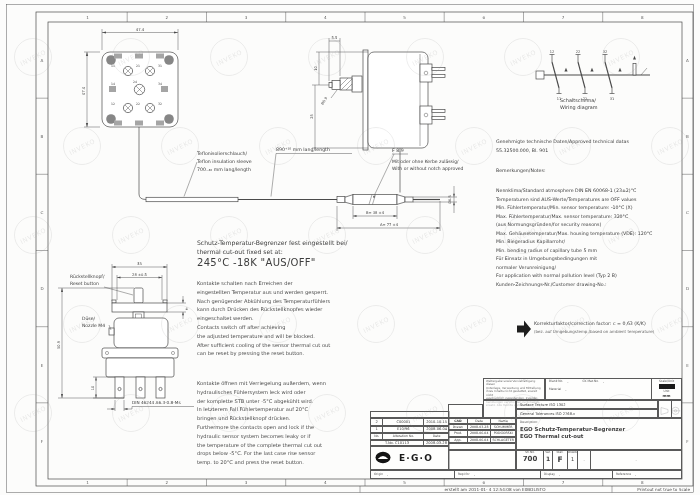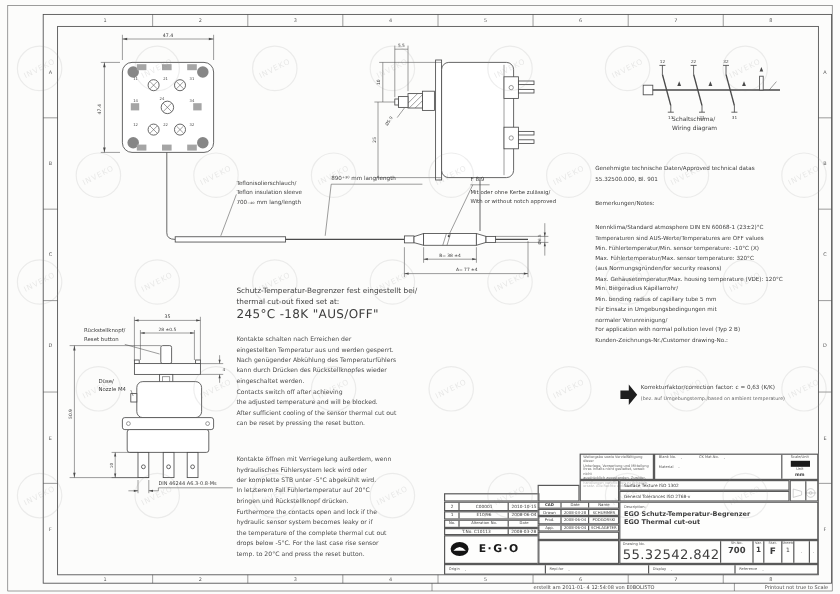--- a/index.html
+++ b/index.html
@@ -476,24 +476,20 @@
         <div style="position:absolute;left:12px;top:0;bottom:0;border-left:.6px solid #595959;"></div>
       </div>
 
     <div class="tb" style="left:516px;top:418px;width:166px;height:32px;padding:2px 3px;box-sizing:border-box;">
       <div class="lbl">Description:</div>
       <div style="font-size:5.4px;font-weight:700;margin-top:1.5px;">EGO Schutz-Temperatur-Begrenzer</div>
       <div style="font-size:5.4px;font-weight:700;margin-top:1px;">EGO Thermal cut-out</div>
     </div>
 
     <div class="tb row" style="left:516px;top:450px;width:166px;height:20px;">
-      <div class="c" style="width:84px;flex-direction:column;align-items:flex-start;padding:1px 2px;box-sizing:border-box;justify-content:flex-start;">
-        <span class="lbl">Drawing No.</span>
-        <span style="font-size:11px;letter-spacing:.3px;margin-top:1px;">55.32542.842</span>
-      </div>
       <div class="c" style="width:26px;flex-direction:column;justify-content:flex-start;">
           <span class="lbl">Sh.No.</span>
           <span style="font-size:7px;font-weight:700;margin-top:1px;">700</span>
         </div>
       <div class="c" style="width:8px;flex-direction:column;justify-content:flex-start;">
           <span class="lbl">Var.</span>
           <span style="font-size:6px;font-weight:700;margin-top:1px;">1</span>
         </div>
       <div class="c" style="width:14px;flex-direction:column;justify-content:flex-start;">
           <span class="lbl">Stat.</span>

